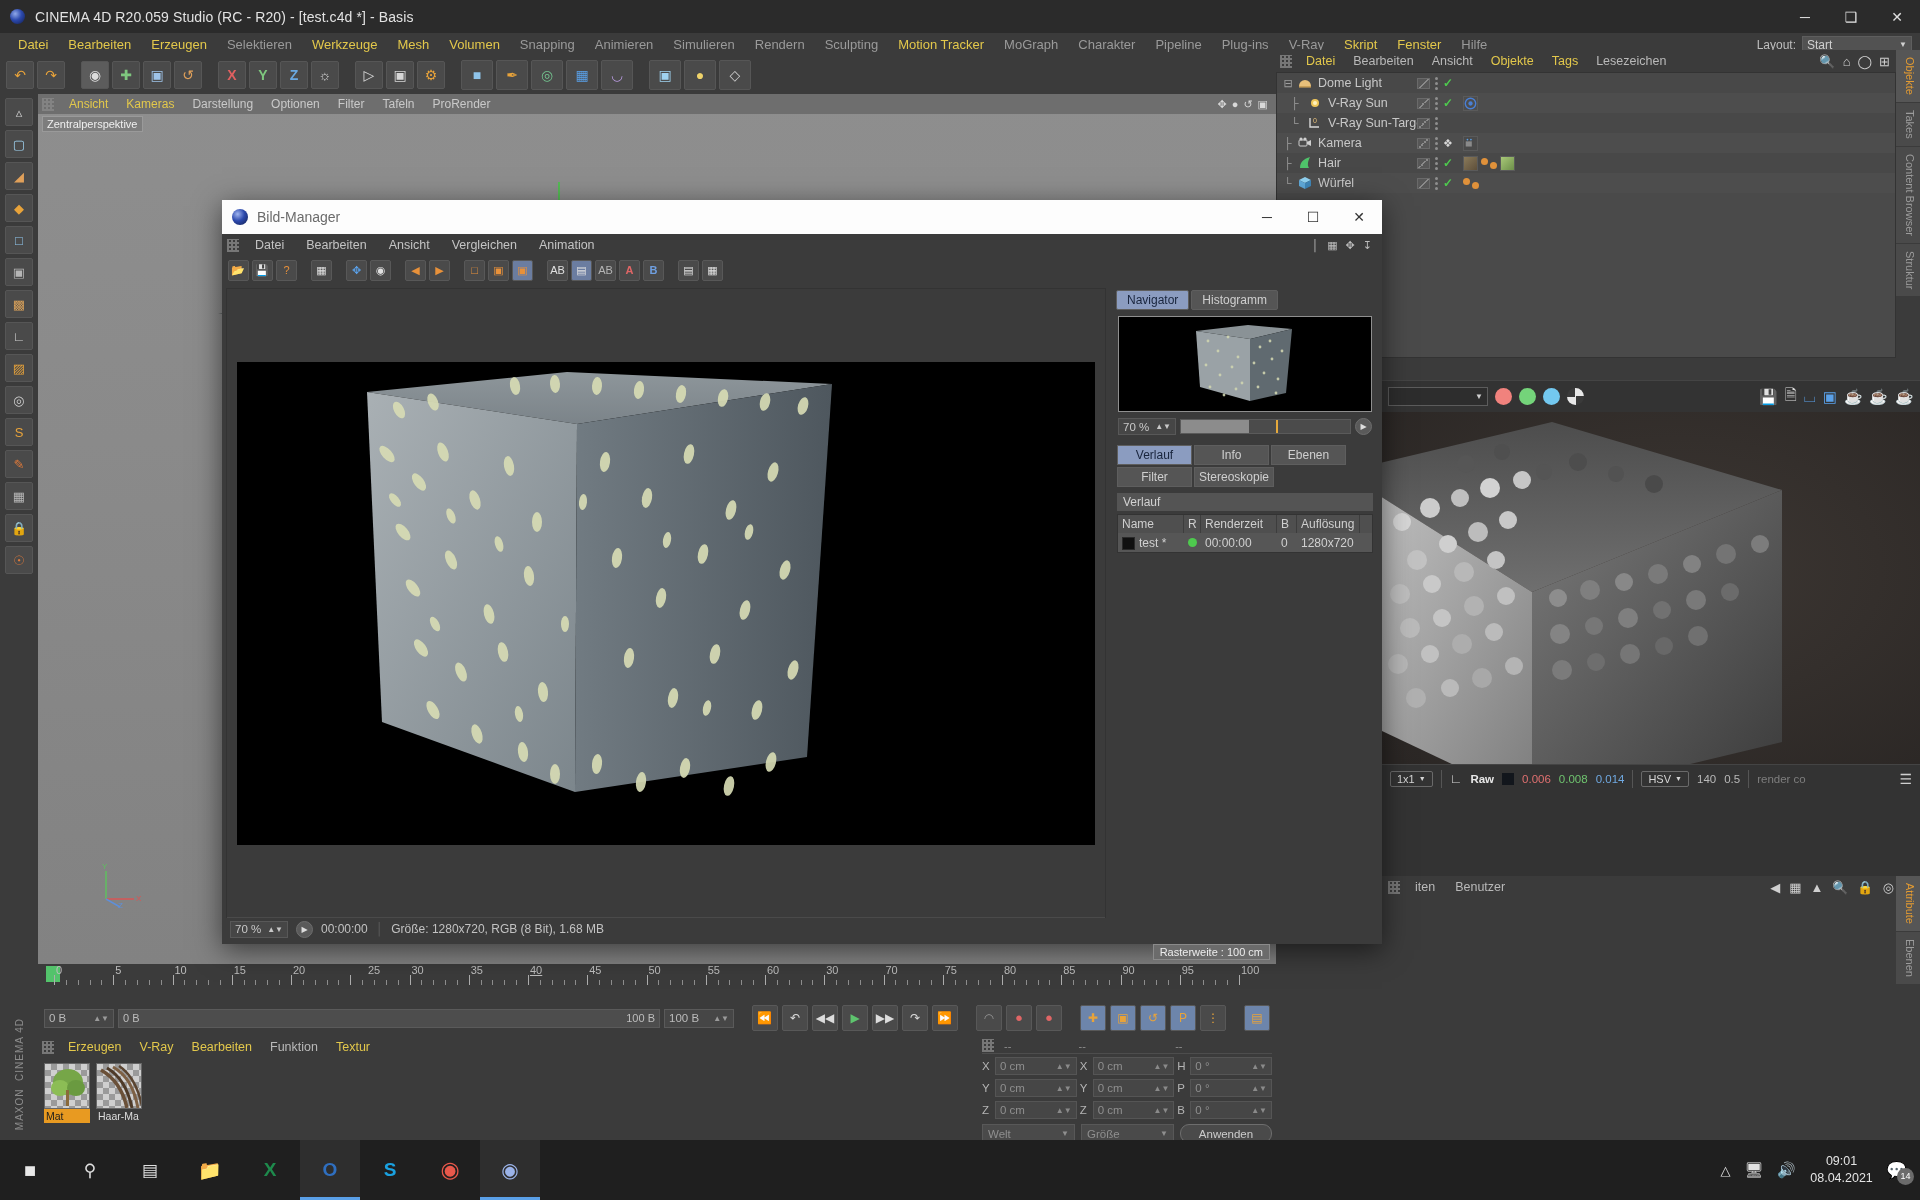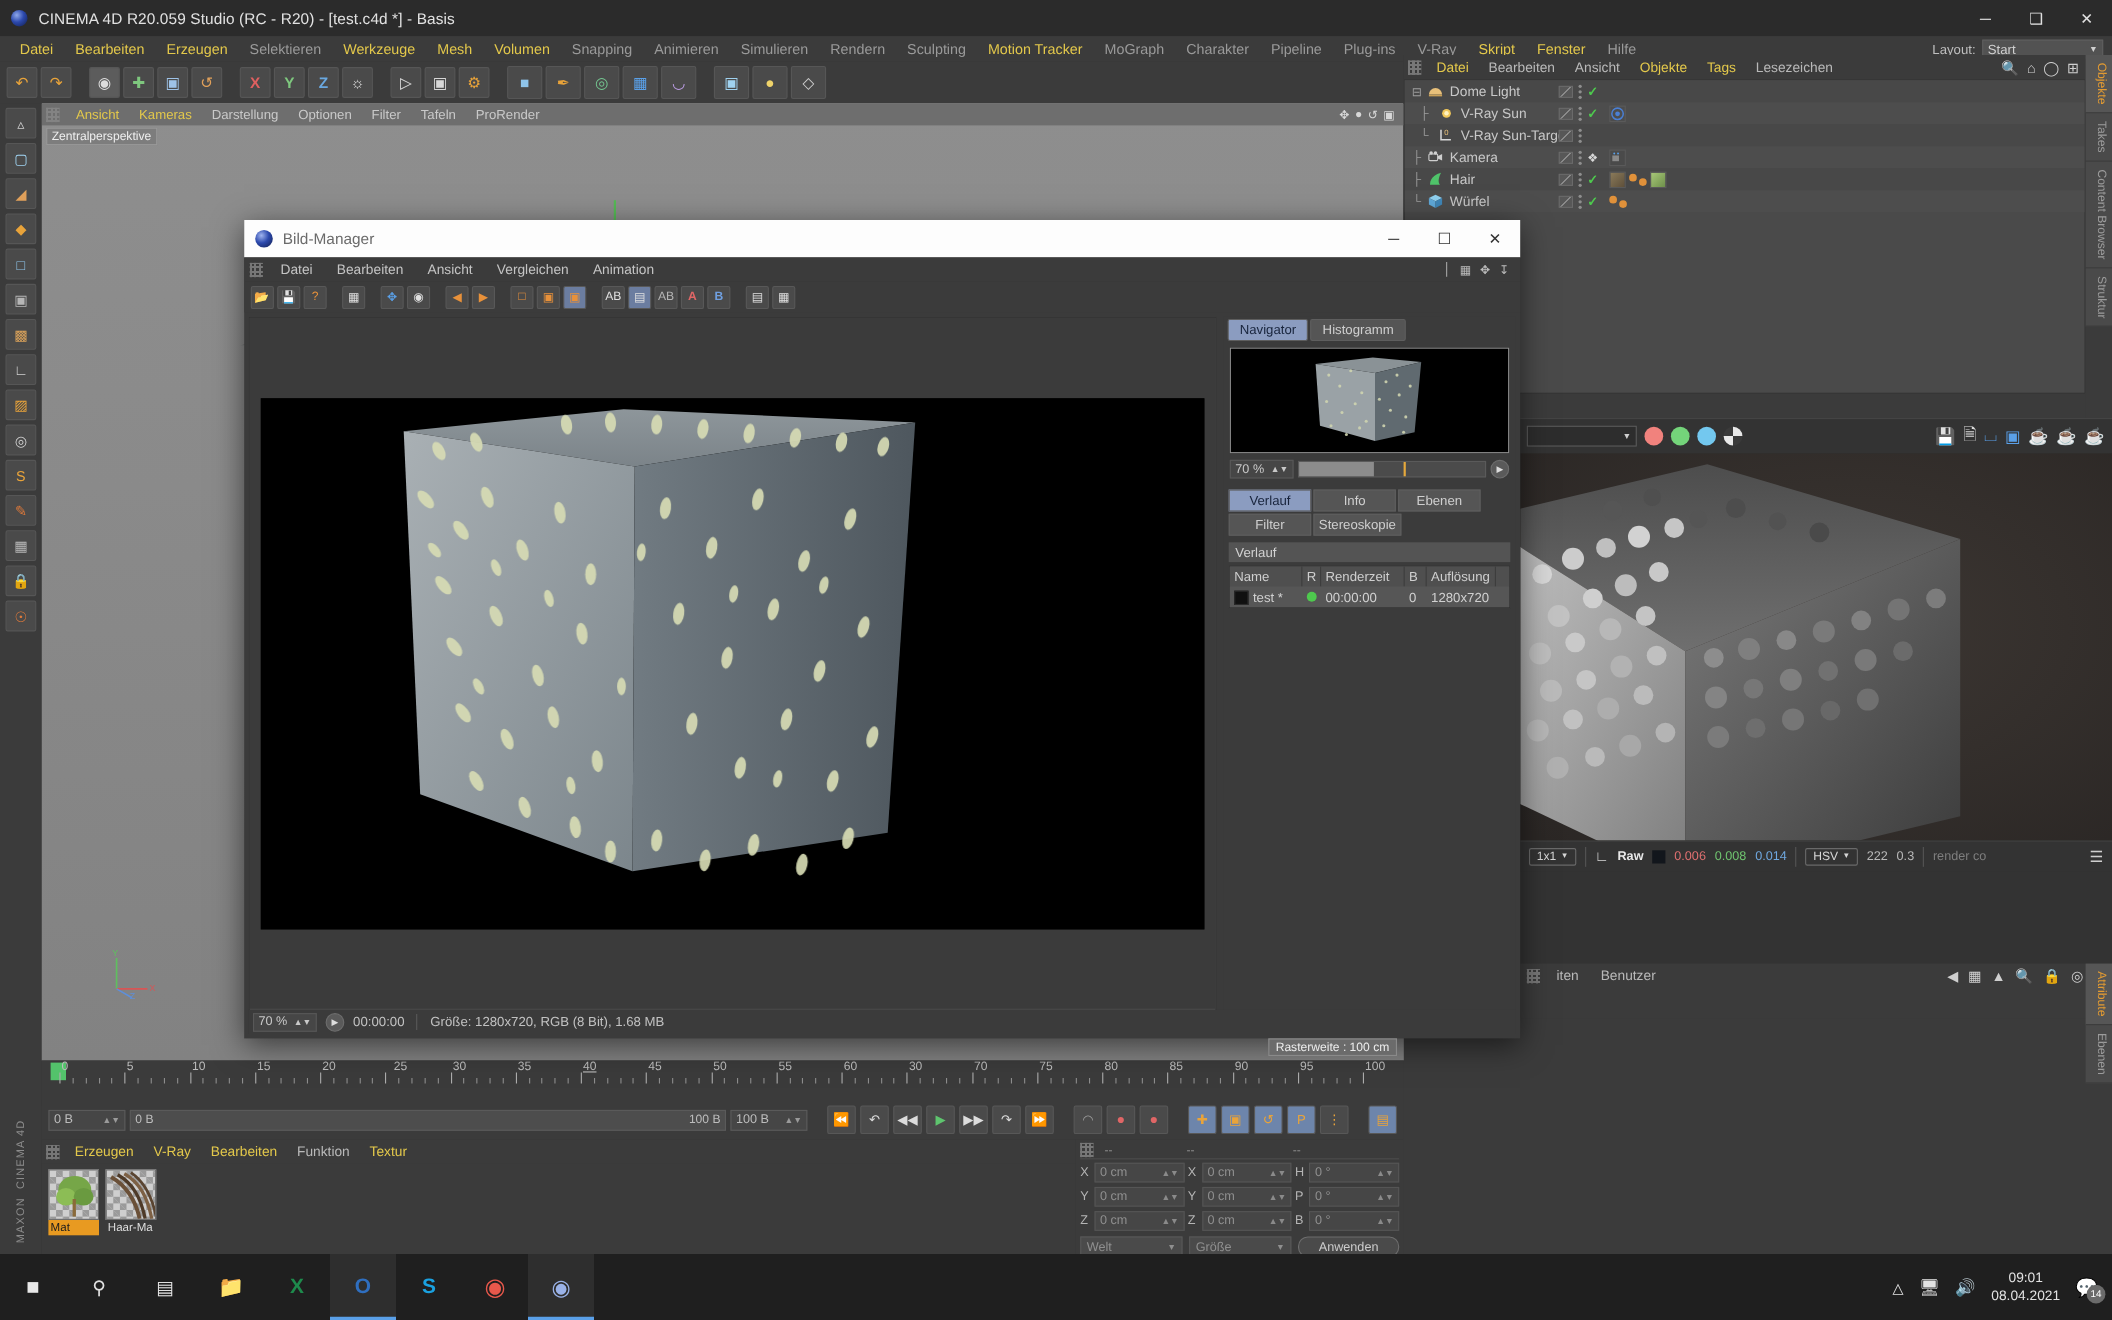--- a/index.html
+++ b/index.html
@@ -667,22 +667,22 @@
       <span style="font-weight:bold;color:#e8e8e8;font-size:11.5px">Raw</span>
       <span style="width:12px;height:12px;background:#12161c;display:inline-block"></span>
       <span style="color:#e07070;font-size:11.5px">0.006</span>
       <span style="color:#6fc46f;font-size:11.5px">0.008</span>
       <span style="color:#6fa8e0;font-size:11.5px">0.014</span>
       <span class="vsep"></span>
       <div class="vfb-pill">
         <span>HSV</span>
         <span style="font-size:7px">▼</span>
       </div>
-      <span style="font-size:11.5px">222</span>
-      <span style="font-size:11.5px">0.3</span>
+      <span style="font-size:11.5px">140</span>
+      <span style="font-size:11.5px">0.5</span>
       <span class="vsep"></span>
       <span style="color:#7e7e7e;font-size:11.5px">render co</span>
       <span style="flex:1"></span>
       <span style="color:#cfcfcf;font-size:14px">☰</span>
     </div>
   </div>
 
   <div class="attrpane">
     <div class="attr-menubar">
       <div class="vp-grip"></div>
@@ -732,21 +732,21 @@
         <div class="tl-tick" style="left: 209.45px;"></div>
         <div class="tl-tick" style="left: 221.3px;"></div>
         <div class="tl-tick" style="left: 233.15px;"></div>
         <div class="tl-tick maj" style="left: 245px;"></div>
         <div class="tl-num" style="left: 245px;">20</div>
         <div class="tl-tick" style="left: 256.85px;"></div>
         <div class="tl-tick" style="left: 268.7px;"></div>
         <div class="tl-tick" style="left: 280.55px;"></div>
         <div class="tl-tick" style="left: 292.4px;"></div>
         <div class="tl-tick maj" style="left: 304.25px;"></div>
-        <div class="tl-num" style="left: 310px;">25</div>
+        <div class="tl-num" style="left: 320px;">25</div>
         <div class="tl-tick" style="left: 316.1px;"></div>
         <div class="tl-tick" style="left: 327.95px;"></div>
         <div class="tl-tick" style="left: 339.8px;"></div>
         <div class="tl-tick" style="left: 351.65px;"></div>
         <div class="tl-tick maj" style="left: 363.5px;"></div>
         <div class="tl-num" style="left: 363.5px;">30</div>
         <div class="tl-tick" style="left: 375.35px;"></div>
         <div class="tl-tick" style="left: 387.2px;"></div>
         <div class="tl-tick" style="left: 399.05px;"></div>
         <div class="tl-tick" style="left: 410.9px;"></div>

